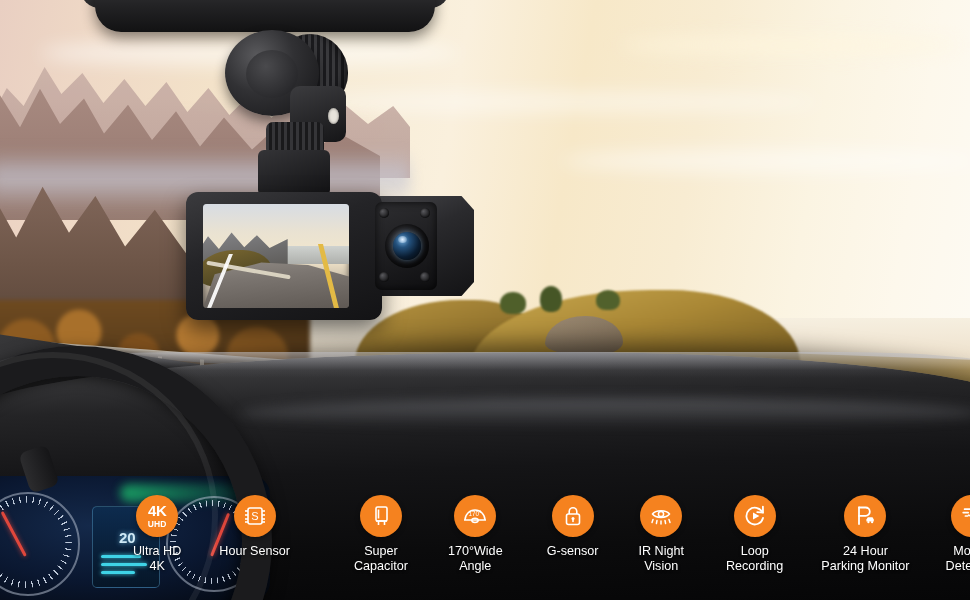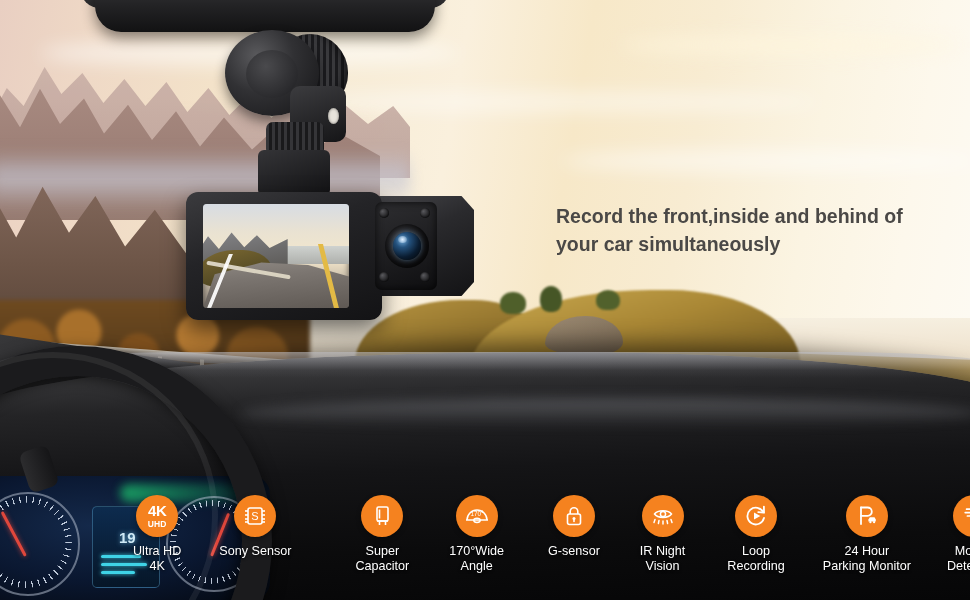--- a/index.html
+++ b/index.html
@@ -402,21 +402,21 @@
 
   <div class="cluster">
     <div class="cluster-glow"></div>
     <div class="gauge" style="left:6px;top:16px;width:100px;height:100px;"></div>
     <div class="gauge-ticks" style="left:10px;top:20px;width:92px;height:92px;"></div>
     <div class="needle" style="left:54px;top:30px;width:3px;height:50px;transform:rotate(-28deg);transform-origin:bottom center;"></div>
     <div class="gauge" style="left:196px;top:20px;width:92px;height:92px;"></div>
     <div class="gauge-ticks" style="left:200px;top:24px;width:84px;height:84px;"></div>
     <div class="needle" style="left:240px;top:34px;width:3px;height:46px;transform:rotate(22deg);transform-origin:bottom center;"></div>
     <div class="mfd">
-      <div class="mfd-num">19</div>
+      <div class="mfd-num">20</div>
       <div class="mfd-line" style="left:8px;top:48px;width:40px;"></div>
       <div class="mfd-line" style="left:8px;top:56px;width:46px;"></div>
       <div class="mfd-line" style="left:8px;top:64px;width:34px;"></div>
     </div>
   </div>
 
   <div class="wheel"></div>
   <div class="wheel-hl"></div>
   <div class="wheel-grip"></div>
 
@@ -443,21 +443,20 @@
 
   <div class="ir-face"></div>
   <div class="ir-led" style="left:379px;top:208px;"></div>
   <div class="ir-led" style="left:420px;top:208px;"></div>
   <div class="ir-led" style="left:379px;top:272px;"></div>
   <div class="ir-led" style="left:420px;top:272px;"></div>
   <div class="ir-lens-ring"></div>
   <div class="ir-lens"></div>
   <div class="ir-glint"></div>
 
-  <div class="subhead">Record the front,inside and behind of your car simultaneously</div>
 
   <div class="features">
 
     <div class="feat" style="margin-left:133px;">
       <div class="badge">
         <div style="text-align:center;">
           <div class="t4k">4K</div>
           <span class="tuhd">UHD</span>
         </div>
       </div>
@@ -473,21 +472,21 @@
             <line x1="6" y1="12" x2="3" y2="12"></line>
           <line x1="6" y1="16" x2="3" y2="16"></line>
             <line x1="6" y1="19" x2="3" y2="19"></line>
           <line x1="20" y1="8" x2="23" y2="8"></line>
             <line x1="20" y1="12" x2="23" y2="12"></line>
           <line x1="20" y1="16" x2="23" y2="16"></line>
             <line x1="20" y1="19" x2="23" y2="19"></line>
           <text x="13" y="17" font-size="11" font-family="Liberation Sans, sans-serif" fill="#fff" stroke="none" text-anchor="middle">S</text>
         </svg>
       </div>
-      <div class="feat-label">Sony Sensor</div>
+      <div class="feat-label">Hour Sensor</div>
     </div>
 
     <div class="feat" style="margin-left:64px;">
       <div class="badge">
         <svg width="26" height="26" viewBox="0 0 26 26" fill="none" stroke="#fff" stroke-width="1.6">
           <rect x="8" y="4" width="11" height="14" rx="1.5"></rect>
           <line x1="10.5" y1="6.5" x2="10.5" y2="15.5"></line>
           <line x1="8" y1="18" x2="19" y2="18"></line>
           <line x1="10.5" y1="18" x2="10.5" y2="22"></line>
           <line x1="16.5" y1="18" x2="16.5" y2="22"></line>

